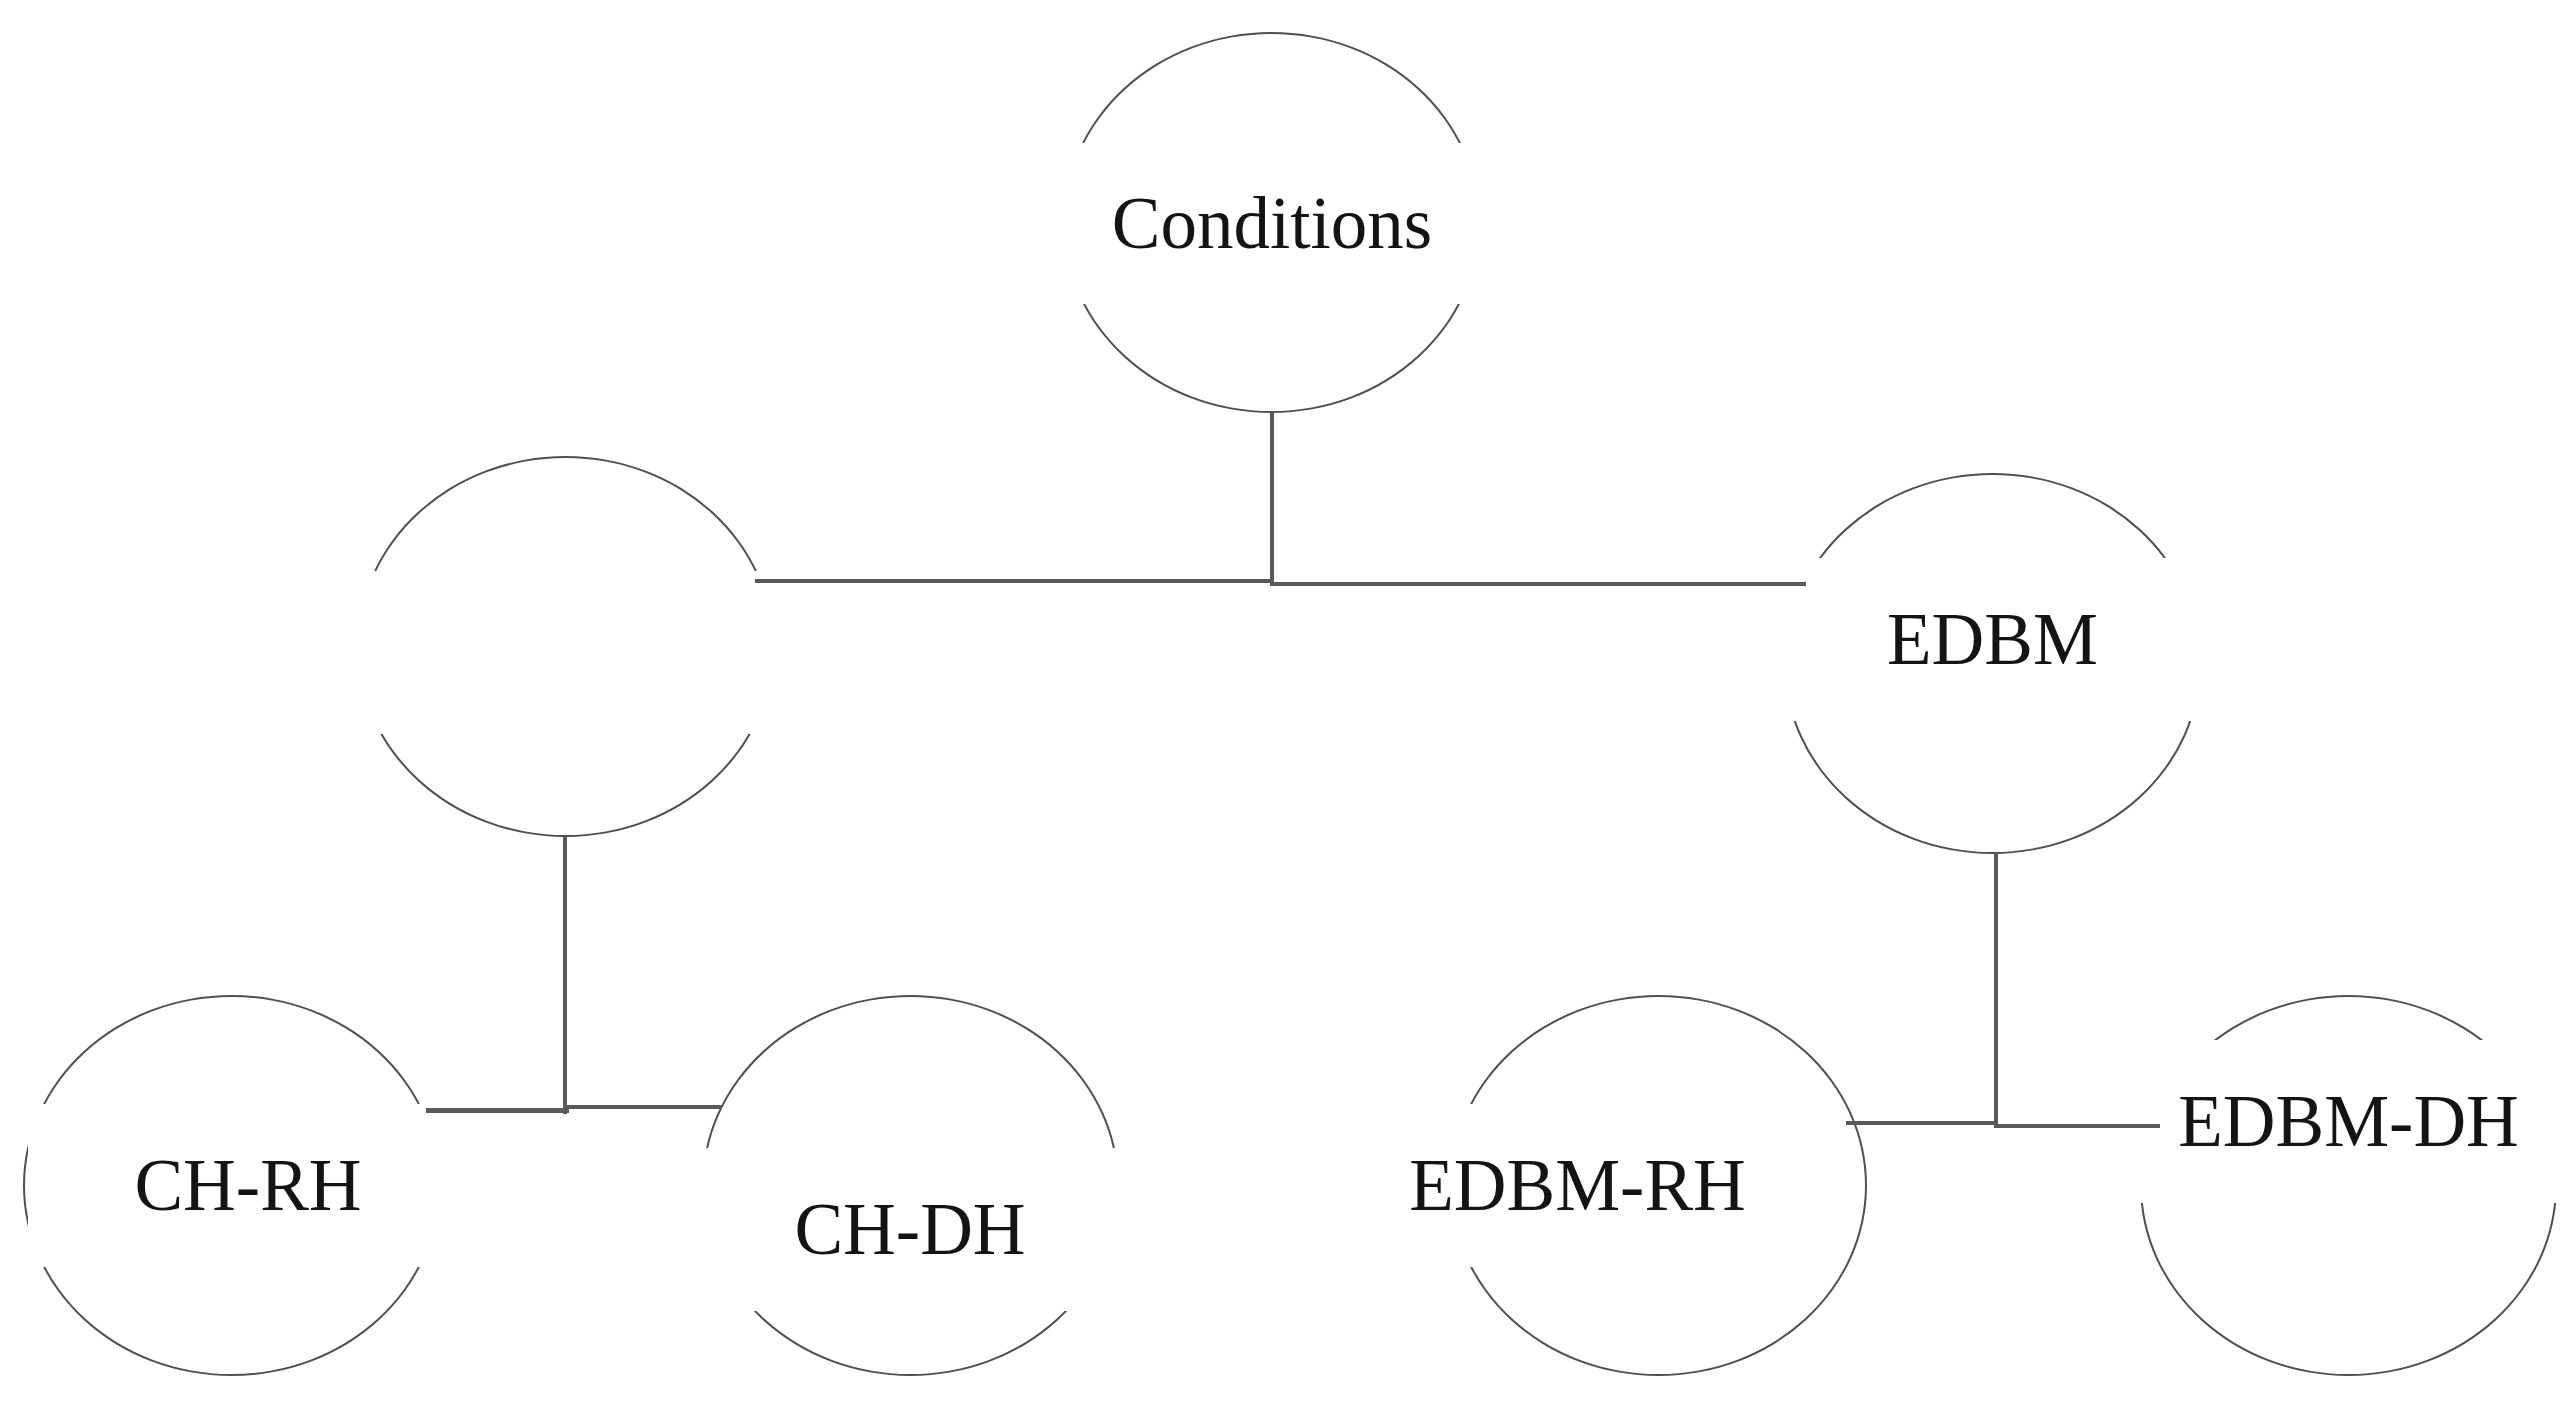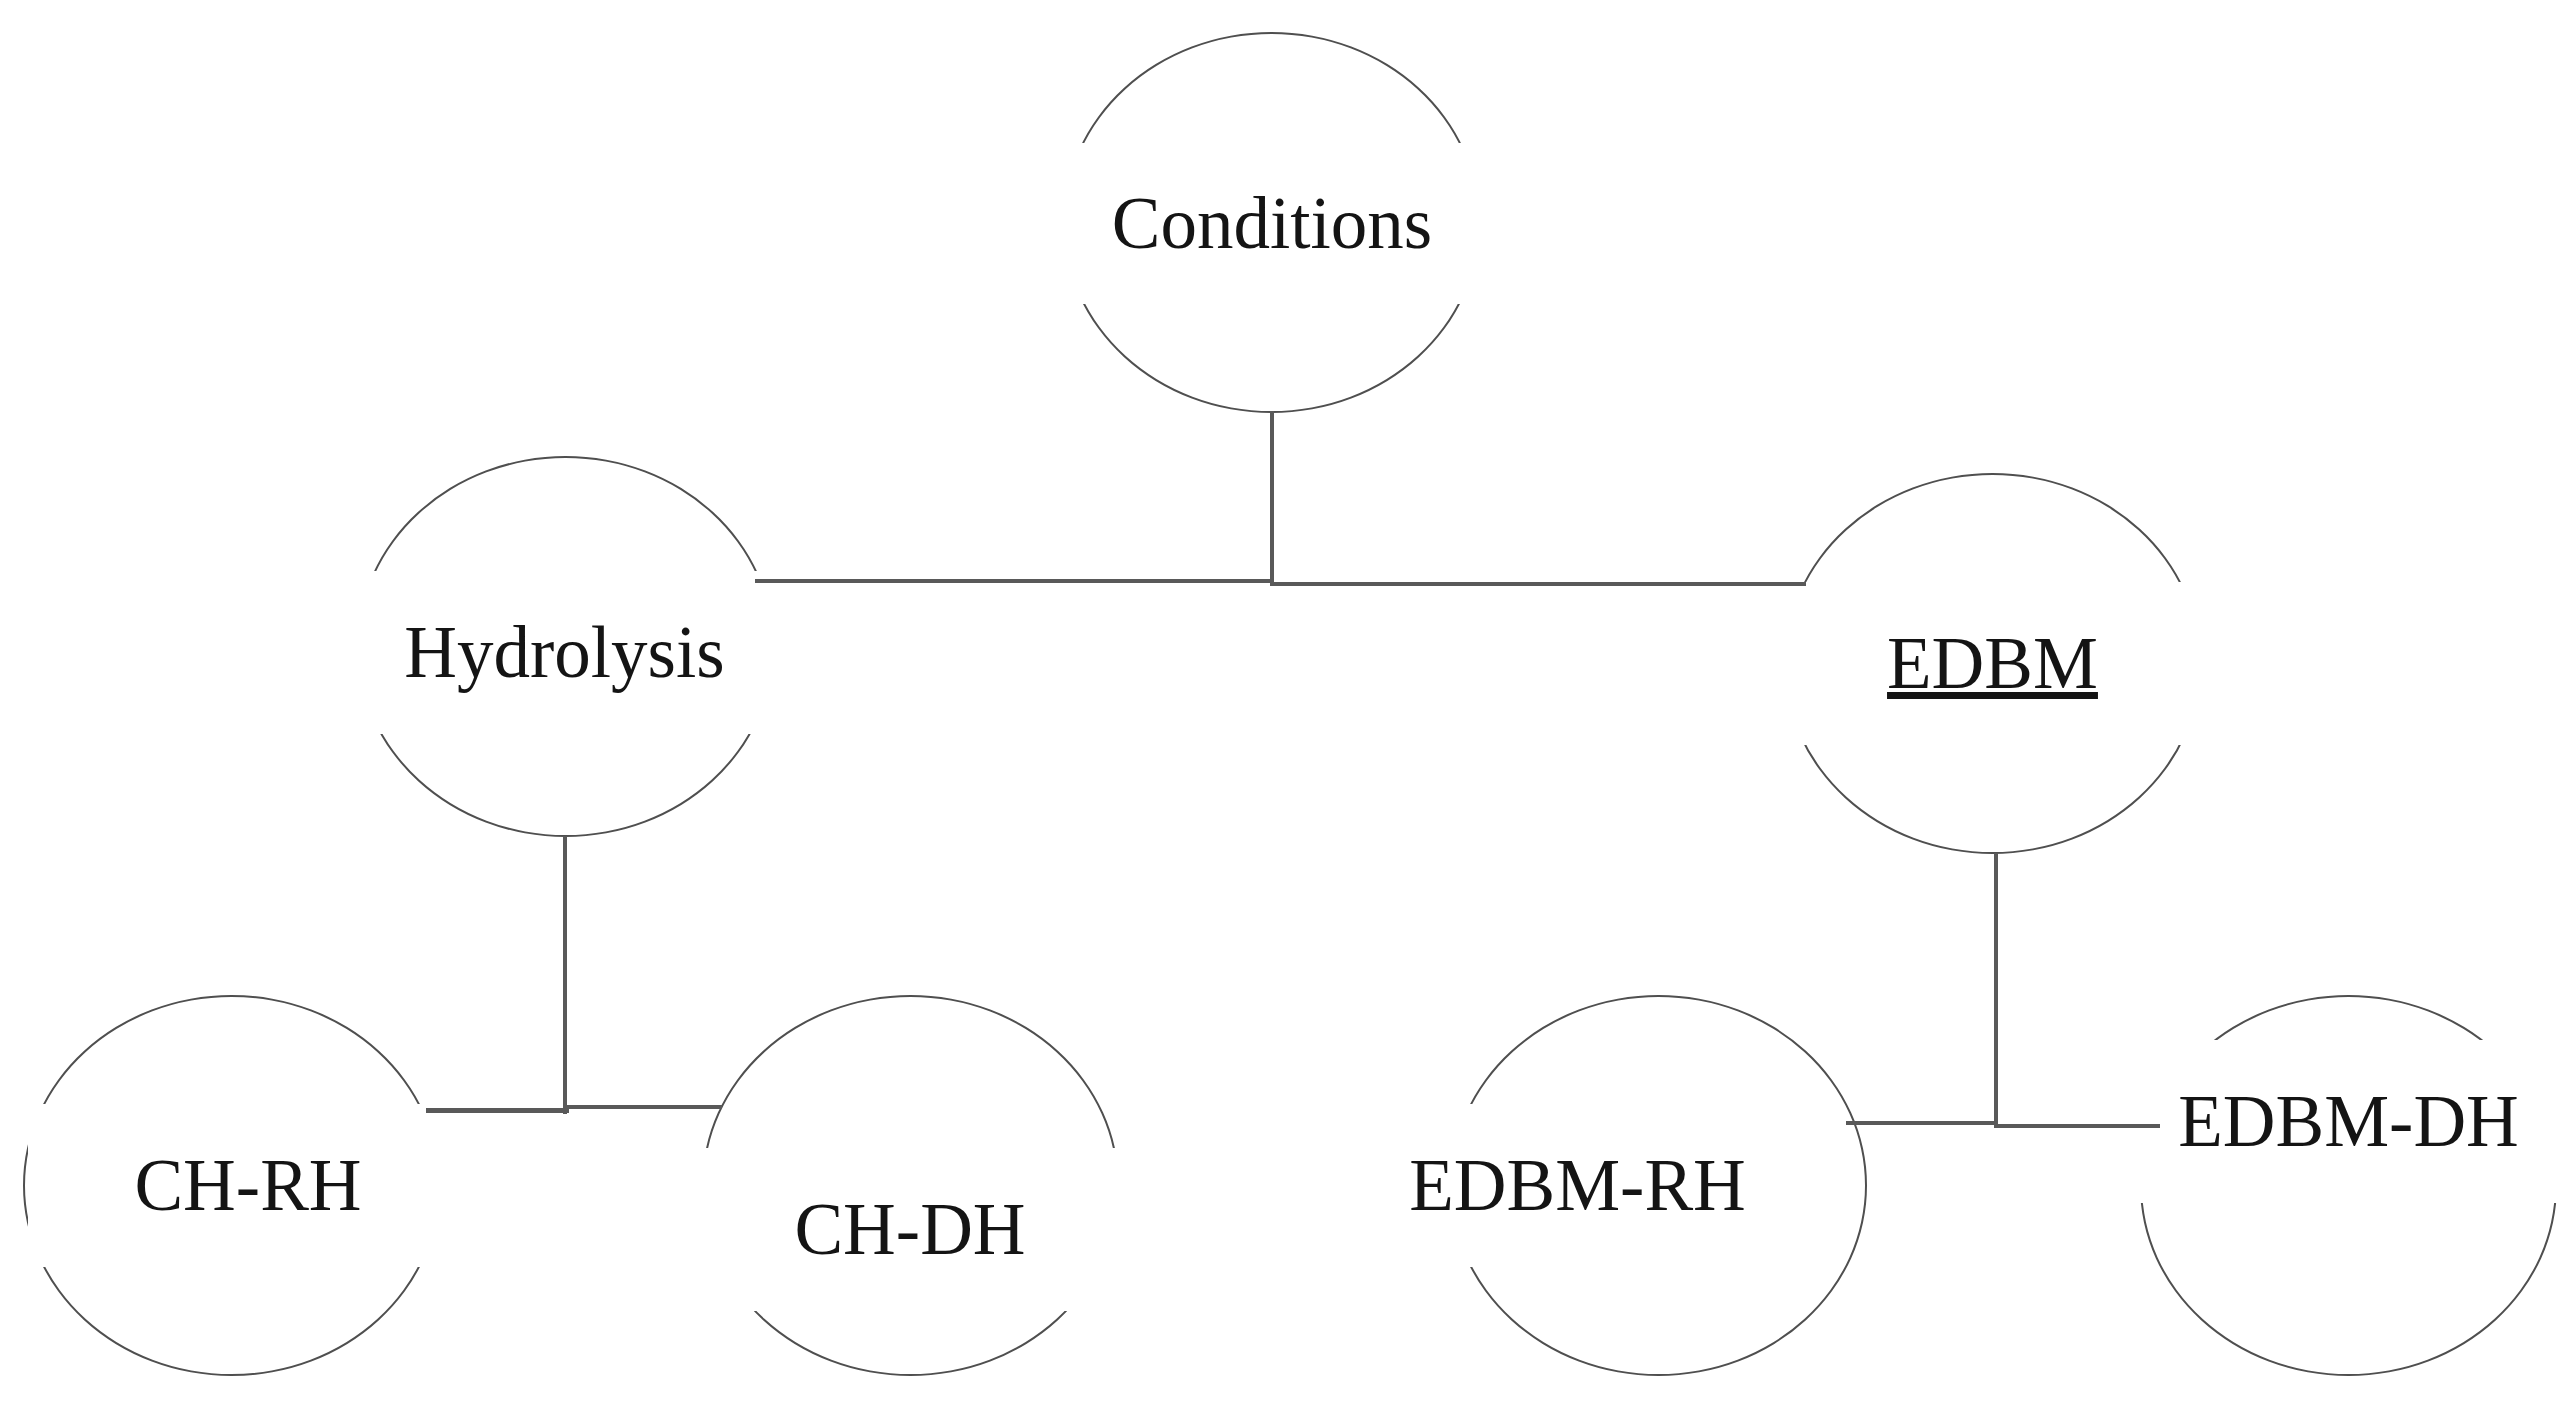--- a/index.html
+++ b/index.html
@@ -37,21 +37,21 @@
     align-items:center;
     justify-content:center;
     text-align:center;
     color:#141414;
     font-size:73px;
     line-height:84px;
     white-space:nowrap;
   }
   .n-conditions .band{left:1052px;top:143px;width:440px;height:161px;}
   .n-convhyd   .band{left:340px; top:571px;width:449px;height:163px;}
-  .n-edbm      .band{left:1782px;top:582px;width:421px;height:163px;text-decoration:underline;}
+  .n-edbm      .band{left:1782px;top:558px;width:421px;height:163px;}
   .n-chrh      .band{left:28px;  top:1104px;width:440px;height:163px;}
   .n-chdh      .band{left:690px; top:1148px;width:440px;height:163px;}
   .n-edbmrh    .band{left:1351px;top:1104px;width:453px;height:163px;}
   .n-edbmdh    .band{left:2122px;top:1040px;width:453px;height:163px;}
   .band .ln{display:block;}
   
   .band span{position:relative;z-index:4;}
   
   .line{
     position:absolute;
@@ -89,21 +89,20 @@
     <div class="ellipse"></div>
     <div class="band">
       <span>Conditions</span>
     </div>
   </div>
 
   <div class="node n-convhyd">
     <div class="ellipse"></div>
     <div class="band">
       <span>
-        <span class="ln">Hydrolysis</span>
       </span>
     </div>
   </div>
 
   <div class="node n-edbm">
     <div class="ellipse"></div>
     <div class="band">
       <span>EDBM</span>
     </div>
   </div>

